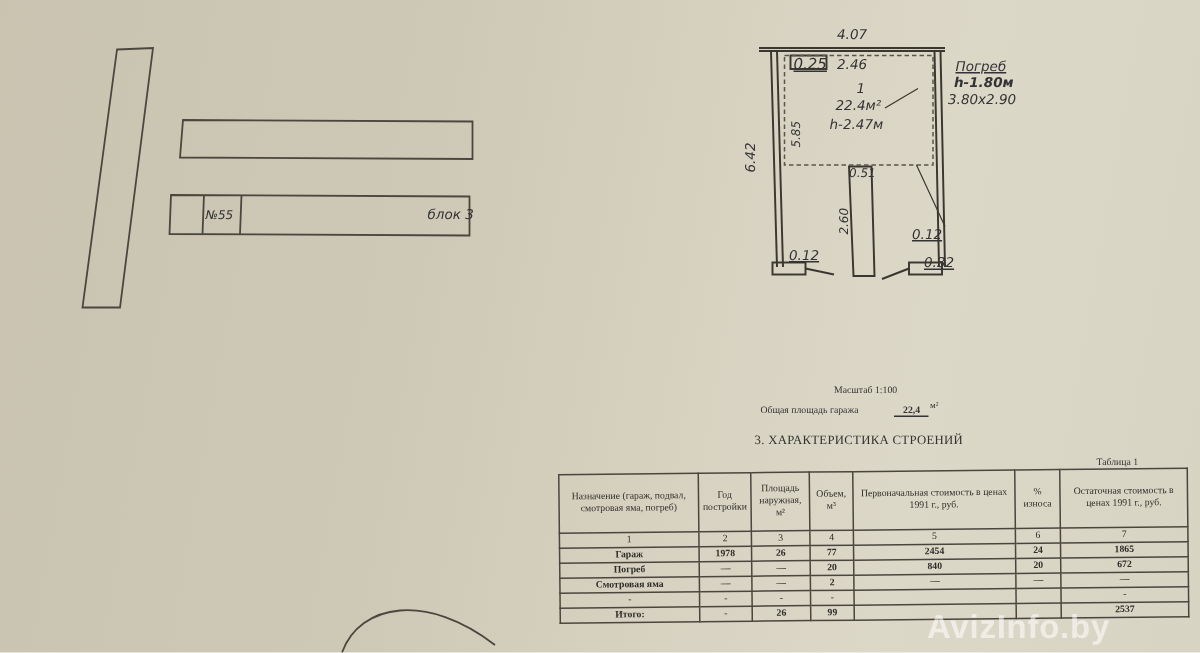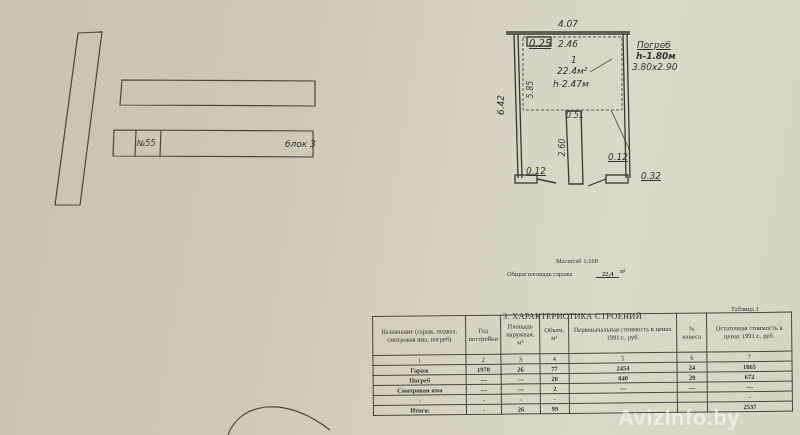--- a/index.html
+++ b/index.html
@@ -71,27 +71,27 @@
   <span class="lbl" style="left:553px;top:79px;">h-2.47м</span>
   <span class="lbl" style="left:491px;top:100px;transform:rotate(-90deg);">6.42</span>
   <span class="lbl" style="left:522px;top:85px;transform:rotate(-90deg);font-size:8px;">5.85</span>
   <span class="lbl under" style="left:637px;top:40px;">Погреб</span>
   <span class="lbl" style="left:636px;top:51px;font-weight:bold;">h-1.80м</span>
   <span class="lbl" style="left:632px;top:62px;">3.80х2.90</span>
   <span class="lbl" style="left:566px;top:111px;font-size:8px;">0.51</span>
   <span class="lbl" style="left:554px;top:143px;transform:rotate(-90deg);font-size:8px;">2.60</span>
   <span class="lbl under" style="left:526px;top:166px;">0.12</span>
   <span class="lbl under" style="left:608px;top:152px;">0.12</span>
-  <span class="lbl under" style="left:603px;top:171px;padding-left:38px;">0.32</span>
+  <span class="lbl under" style="left:578px;top:171px;padding-left:38px;">0.32</span>
 
   <span class="t" style="left:556px;top:257px;font-size:6.5px;">Масштаб  1:100</span>
   <span class="t" style="left:507px;top:270px;font-size:6.5px;">Общая площадь гаража</span>
   <span class="t" style="left:596px;top:270px;font-size:6.5px;font-weight:bold;border-bottom:1px solid #333;padding:0 6px;">22,4</span>
   <span class="t" style="left:620px;top:268px;font-size:6px;">м²</span>
-  <span class="t" style="left:503px;top:288px;font-size:8.5px;letter-spacing:0.2px;margin-top:23px;">3. ХАРАКТЕРИСТИКА СТРОЕНИЙ</span>
+  <span class="t" style="left:503px;top:288px;font-size:8.5px;letter-spacing:0.2px;">3. ХАРАКТЕРИСТИКА СТРОЕНИЙ</span>
   <span class="t" style="left:731px;top:305px;font-size:6.5px;">Таблица 1</span>
 
   <table class="char">
     <tbody>
         <tr class="head">
       <td style="width:88px">Назначение (гараж, подвал, смотровая яма, погреб)</td>
       <td style="width:30px">Год постройки</td>
       <td style="width:34px">Площадь наружная, м²</td>
       <td style="width:24px">Объем, м³</td>
       <td style="width:103px">Первоначальная стоимость в ценах 1991 г., руб.</td>

